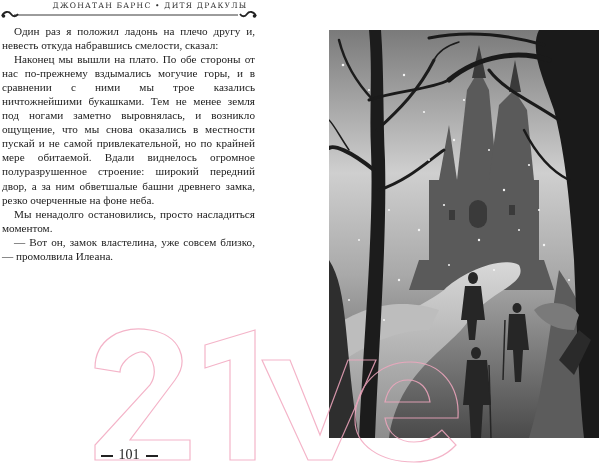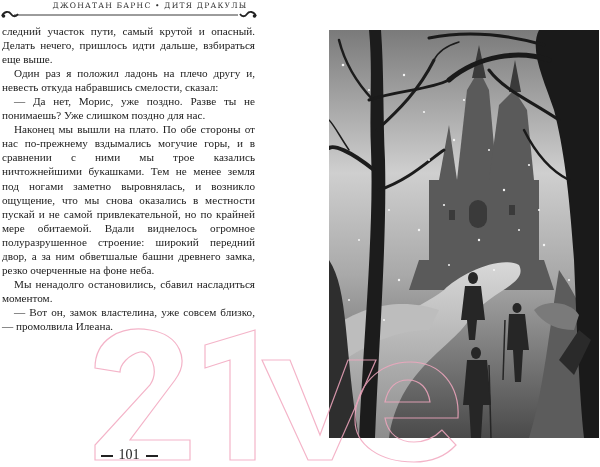--- a/index.html
+++ b/index.html
@@ -108,25 +108,23 @@
 
   <svg class="head-rule" viewBox="0 0 258 10" width="258" height="10">
     <line x1="14" y1="5" x2="238" y2="5" stroke="#222" stroke-width="0.9"></line>
     <path d="M2,6 C4,1 9,1 11,4 C13,7 16,7 18,4" fill="none" stroke="#222" stroke-width="1.8"></path>
     <circle cx="3.5" cy="6" r="1.8" fill="#222"></circle>
     <path d="M256,6 C254,1 249,1 247,4 C245,7 242,7 240,4" fill="none" stroke="#222" stroke-width="1.8"></path>
     <circle cx="254.5" cy="6" r="1.8" fill="#222"></circle>
   </svg>
 
   <div class="text-block">
-    <p class="cont">следний участок пути, самый крутой и опасный. Делать нечего, пришлось идти дальше, взбираться еще выше.</p>
     <p>Один раз я положил ладонь на плечо другу и, невесть откуда набравшись смелости, сказал:</p>
-    <p>— Да нет, Морис, уже поздно. Разве ты не понимаешь? Уже слишком поздно для нас.</p>
     <p>Наконец мы вышли на плато. По обе стороны от нас по-прежнему вздымались могучие горы, и в сравнении с ними мы трое казались ничтожнейшими букашками. Тем не менее земля под ногами заметно выровнялась, и возникло ощущение, что мы снова оказались в местности пускай и не самой привлекательной, но по крайней мере обитаемой. Вдали виднелось огромное полуразрушенное строение: широкий передний двор, а за ним обветшалые башни древнего замка, резко очерченные на фоне неба.</p>
-    <p>Мы ненадолго остановились, сбавил насладиться моментом.</p>
+    <p>Мы ненадолго остановились, просто насладиться моментом.</p>
     <p>— Вот он, замок властелина, уже совсем близко, — промолвила Илеана.</p>
 
   </div>
 
   <div class="folio">
     <span class="arrow"></span><span>101</span><span class="arrow"></span>
   </div>
 </div>
 
 <div class="illustration">

